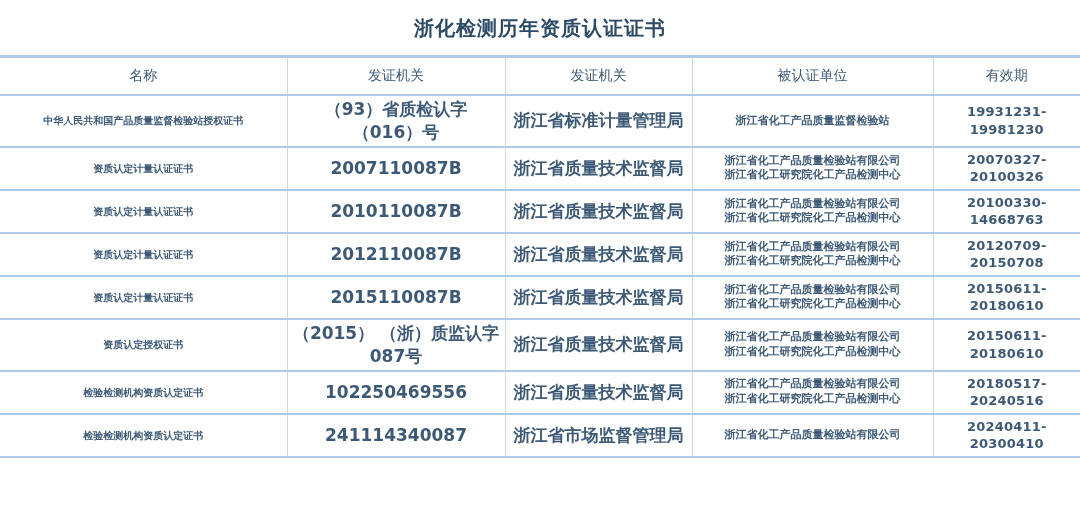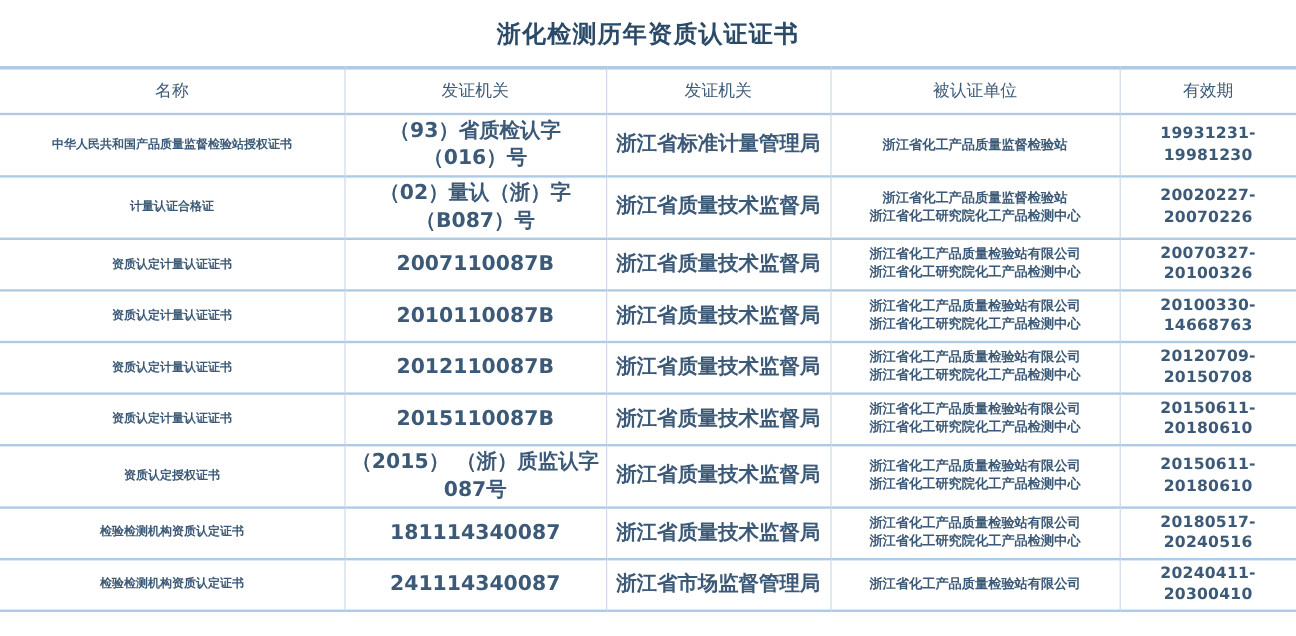--- a/index.html
+++ b/index.html
@@ -87,28 +87,20 @@
     </thead>
     <tbody>
       <tr>
         <td class="c-name">中华人民共和国产品质量监督检验站授权证书</td>
         <td>（93）省质检认字（016）号</td>
         <td>浙江省标准计量管理局</td>
         <td class="c-units">浙江省化工产品质量监督检验站</td>
         <td class="c-validity">19931231-19981230</td>
       </tr>
       <tr>
-        <td class="c-name">计量认证合格证</td>
-        <td>（02）量认（浙）字（B087）号</td>
-        <td>浙江省质量技术监督局</td>
-        <td class="c-units">浙江省化工产品质量监督检验站
-浙江省化工研究院化工产品检测中心</td>
-        <td class="c-validity">20020227-20070226</td>
-      </tr>
-      <tr>
         <td class="c-name">资质认定计量认证证书</td>
         <td>2007110087B</td>
         <td>浙江省质量技术监督局</td>
         <td class="c-units">浙江省化工产品质量检验站有限公司
 浙江省化工研究院化工产品检测中心</td>
         <td class="c-validity">20070327-20100326</td>
       </tr>
       <tr>
         <td class="c-name">资质认定计量认证证书</td>
         <td>2010110087B</td>
@@ -136,21 +128,21 @@
       <tr>
         <td class="c-name">资质认定授权证书</td>
         <td>（2015） （浙）质监认字087号</td>
         <td>浙江省质量技术监督局</td>
         <td class="c-units">浙江省化工产品质量检验站有限公司
 浙江省化工研究院化工产品检测中心</td>
         <td class="c-validity">20150611-20180610</td>
       </tr>
       <tr>
         <td class="c-name">检验检测机构资质认定证书</td>
-        <td>181114340087</td>
+        <td>102250469556</td>
         <td>浙江省质量技术监督局</td>
         <td class="c-units">浙江省化工产品质量检验站有限公司
 浙江省化工研究院化工产品检测中心</td>
         <td class="c-validity">20180517-20240516</td>
       </tr>
       <tr>
         <td class="c-name">检验检测机构资质认定证书</td>
         <td>241114340087</td>
         <td>浙江省市场监督管理局</td>
         <td class="c-units">浙江省化工产品质量检验站有限公司</td>

